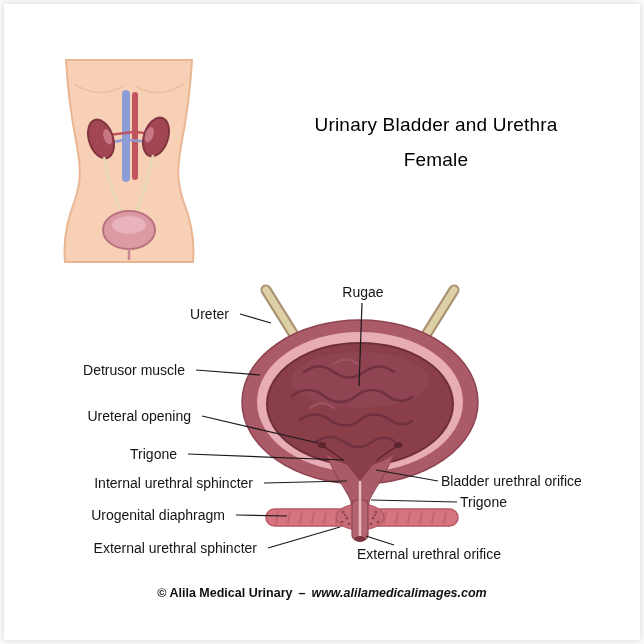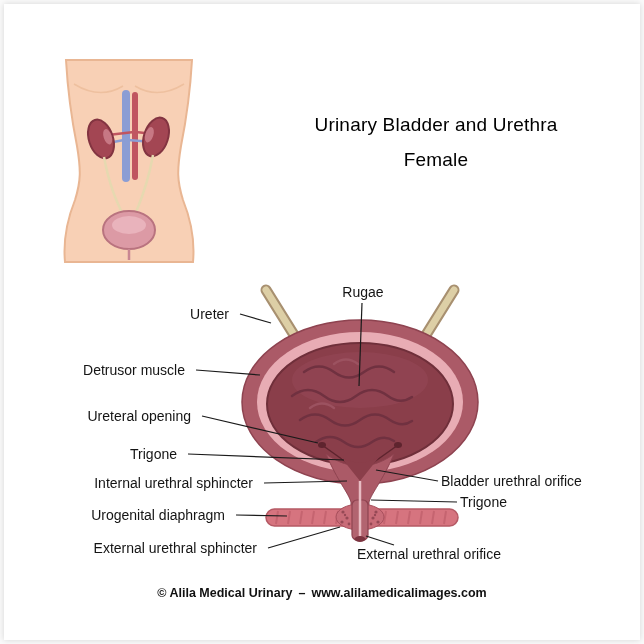--- a/index.html
+++ b/index.html
@@ -8,21 +8,21 @@
     background:#ffffff;box-shadow:0 0 6px rgba(0,0,0,.15);overflow:hidden;}
   .stage{position:absolute;inset:0;}
   svg{position:absolute;left:0;top:0;}
   .title-line{position:absolute;transform:translateX(-50%);font-size:19px;
     color:#000;letter-spacing:.2px;white-space:nowrap;}
   .label{position:absolute;font-size:14px;color:#141414;white-space:nowrap;line-height:17px;text-align:center;}
   .label.center{transform:translateX(-50%);}
   .footer{position:absolute;left:50%;transform:translateX(-50%);top:582px;
     font-size:12.5px;font-weight:bold;color:#111;white-space:nowrap;}
   .footer .sep{margin:0 6px;}
-  .footer .url{}
+  .footer .url{font-style:italic;}
 </style>
 </head>
 <body>
 
 <div class="poster">
 <div class="stage">
 
 <svg width="644" height="644" viewBox="0 0 644 644">
 
   <g>

